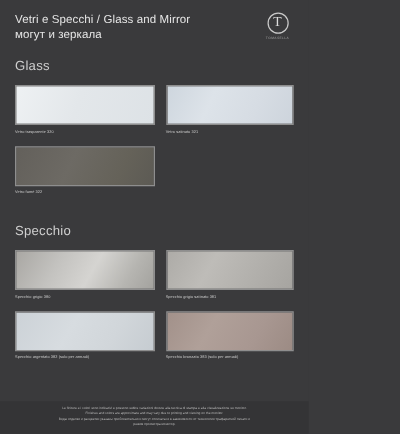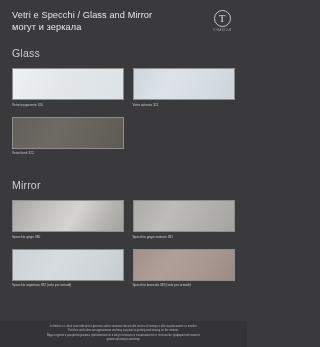--- a/index.html
+++ b/index.html
@@ -193,21 +193,21 @@
       <div class="swatch-cell">
         <div class="swatch-chip chip-vetro-fume"></div>
         <div class="swatch-label">Vetro fumè 322</div>
       </div>
 
       <div class="swatch-cell right"></div>
     </div>
   </div>
 
   <div class="section">
-    <div class="section-heading">Mirror</div>
+    <div class="section-heading">Specchio</div>
     <div class="swatch-grid">
 
       <div class="swatch-cell">
         <div class="swatch-chip chip-specchio-grigio"></div>
         <div class="swatch-label">Specchio grigio 380</div>
       </div>
 
       <div class="swatch-cell right">
         <div class="swatch-chip chip-specchio-grigio-satinato"></div>
         <div class="swatch-label">Specchio grigio satinato 381</div>

